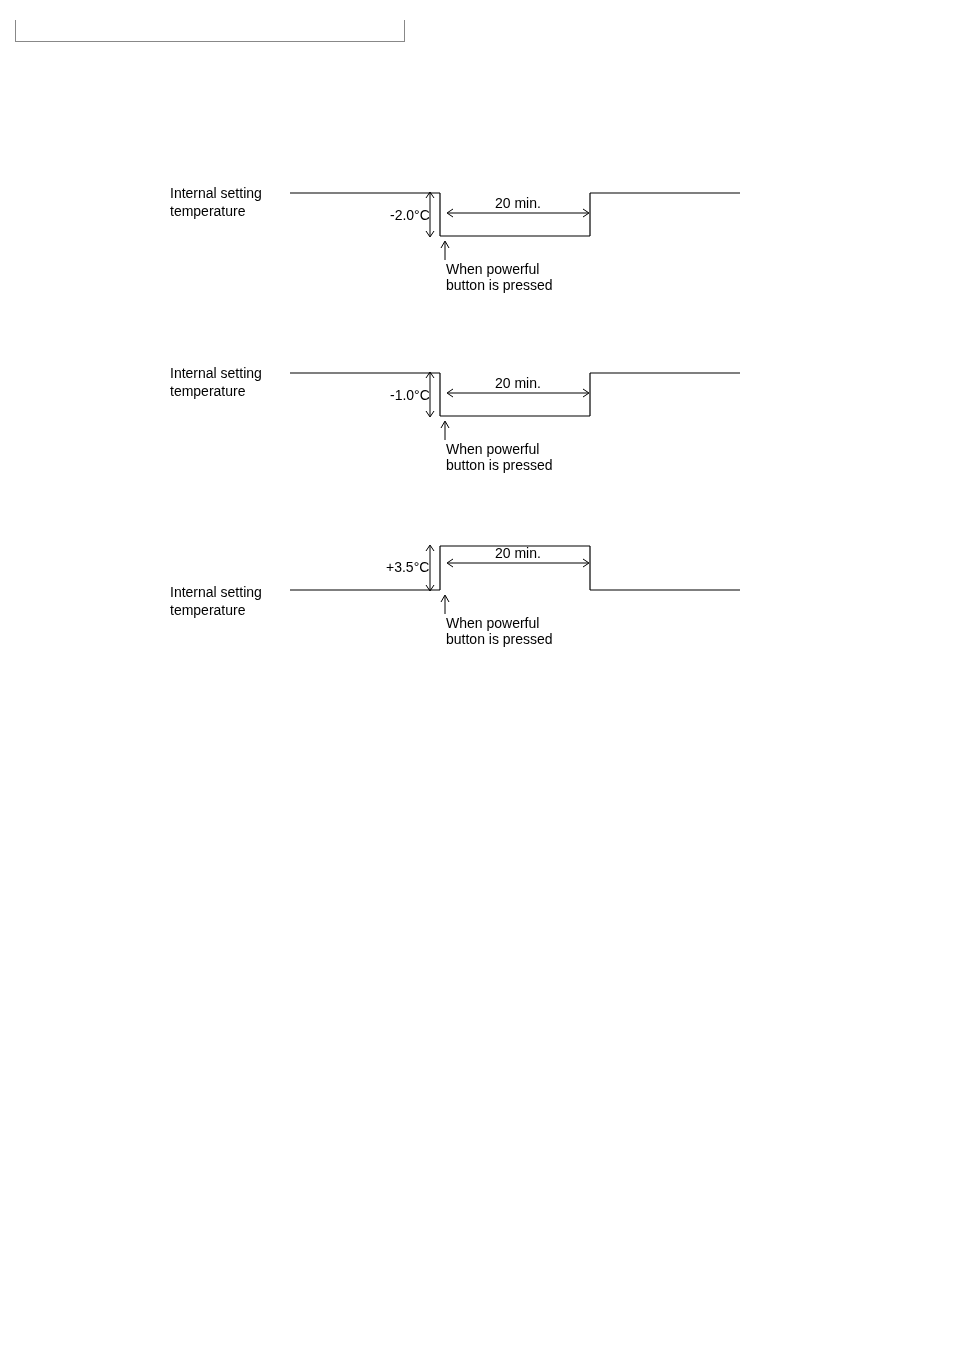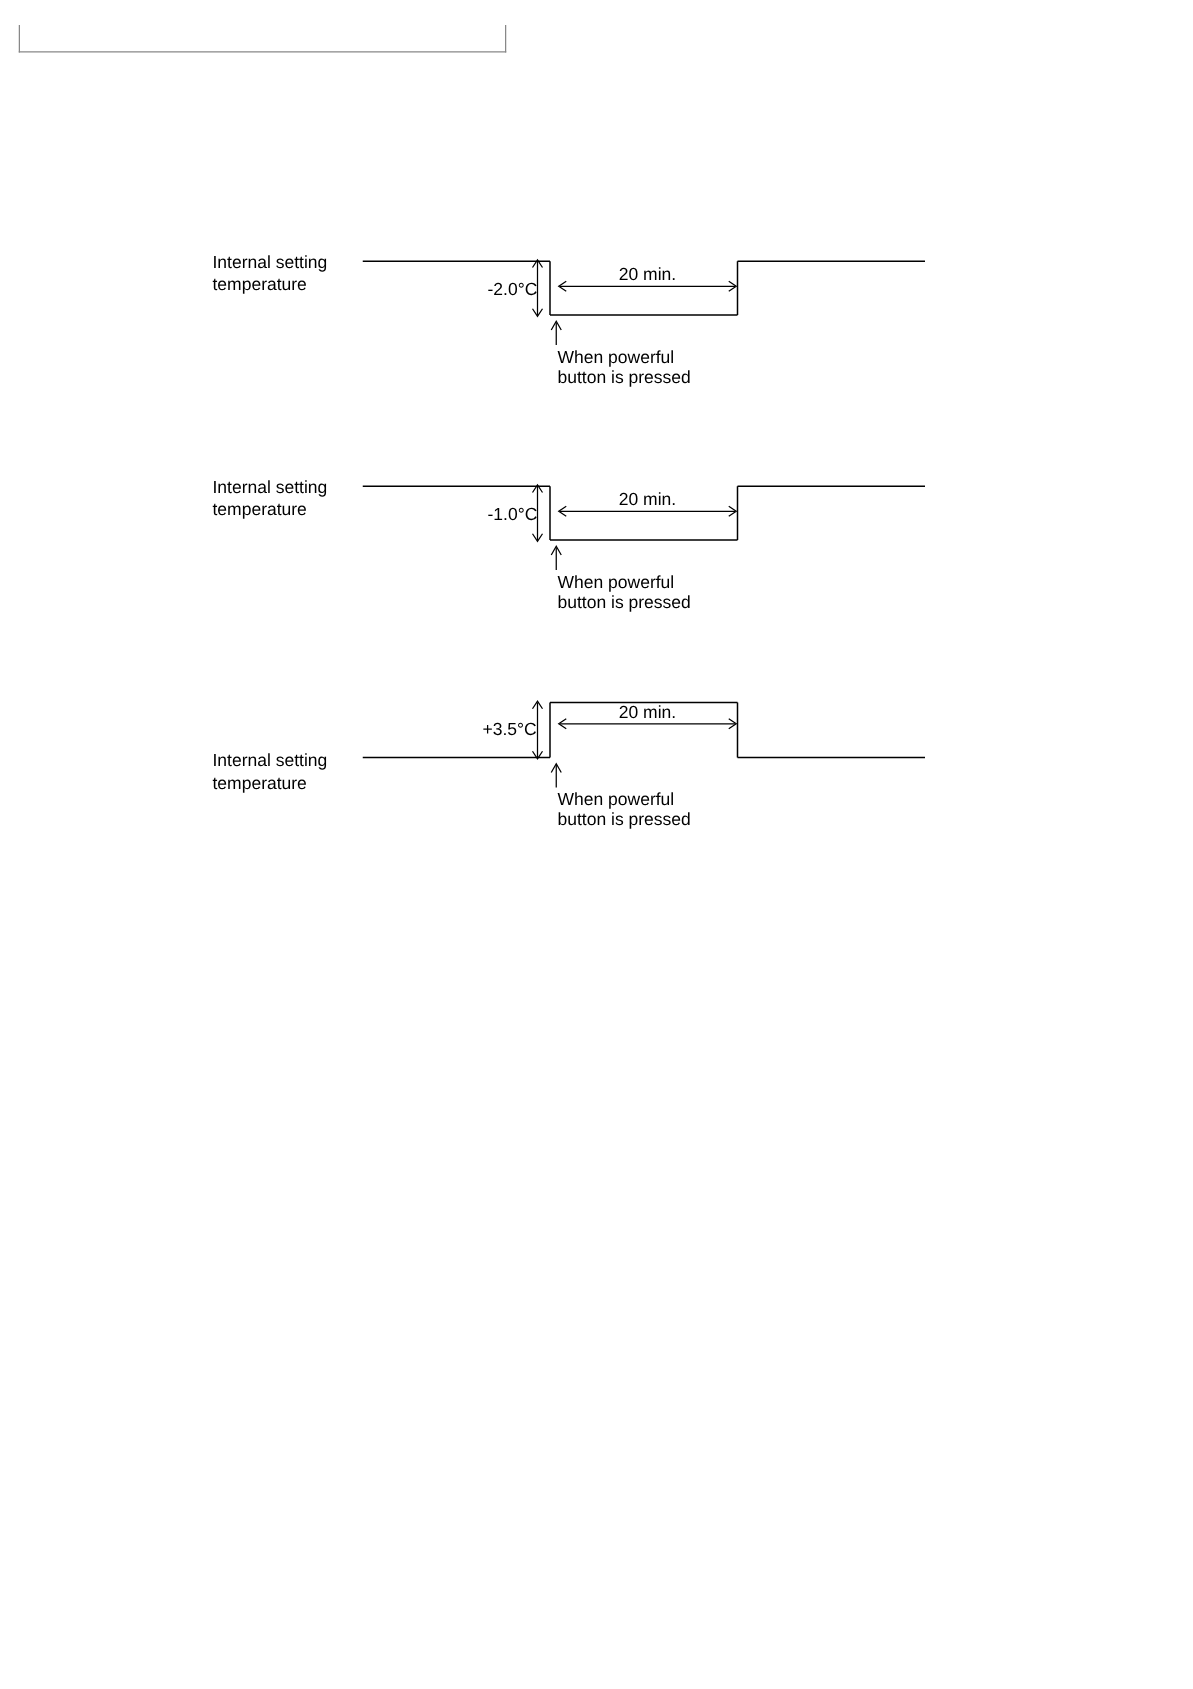--- a/index.html
+++ b/index.html
@@ -20,21 +20,21 @@
       top: 20px;
       left: 15px;
       width: 390px;
       height: 22px;
       border-left: 1px solid #888;
       border-right: 1px solid #888;
       border-bottom: 1px solid #888;
     }
     .diagram-container {
       position: absolute;
-      top: 184px;
+      top: 168px;
       left: 170px;
       width: 600px;
     }
     .chart {
       position: relative;
       width: 600px;
       height: 160px;
       margin-bottom: 20px;
     }
     .label-left {

